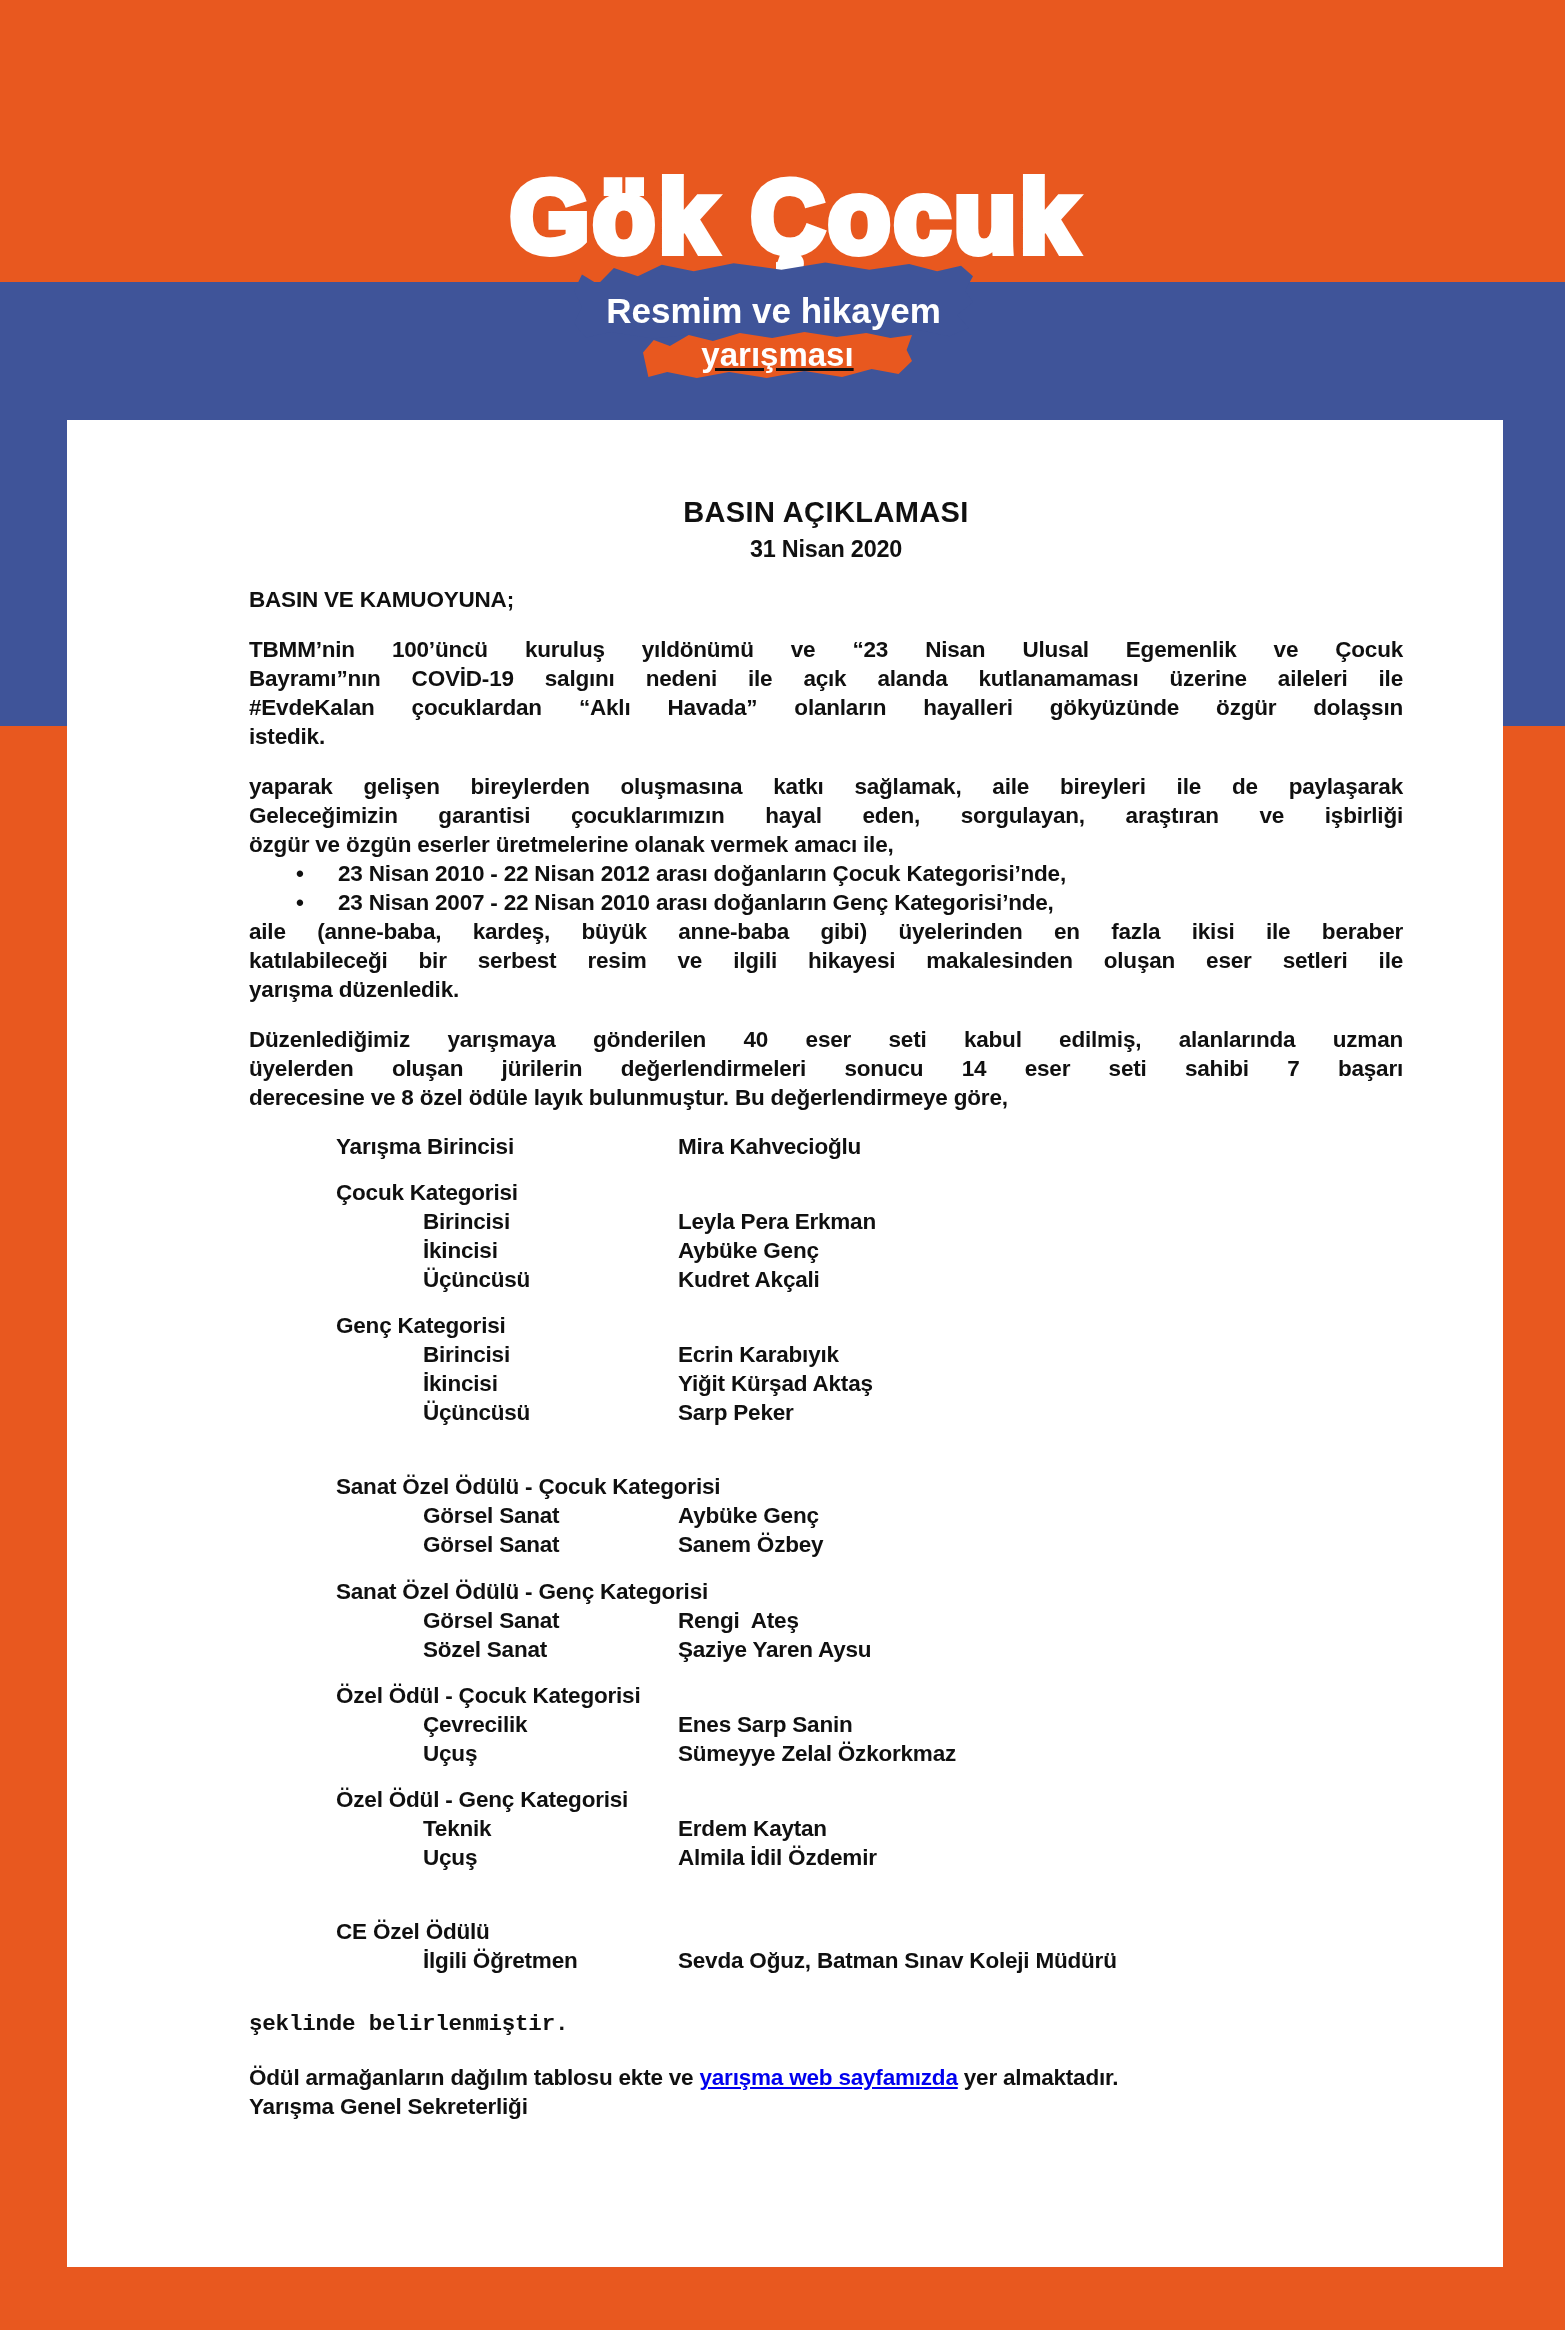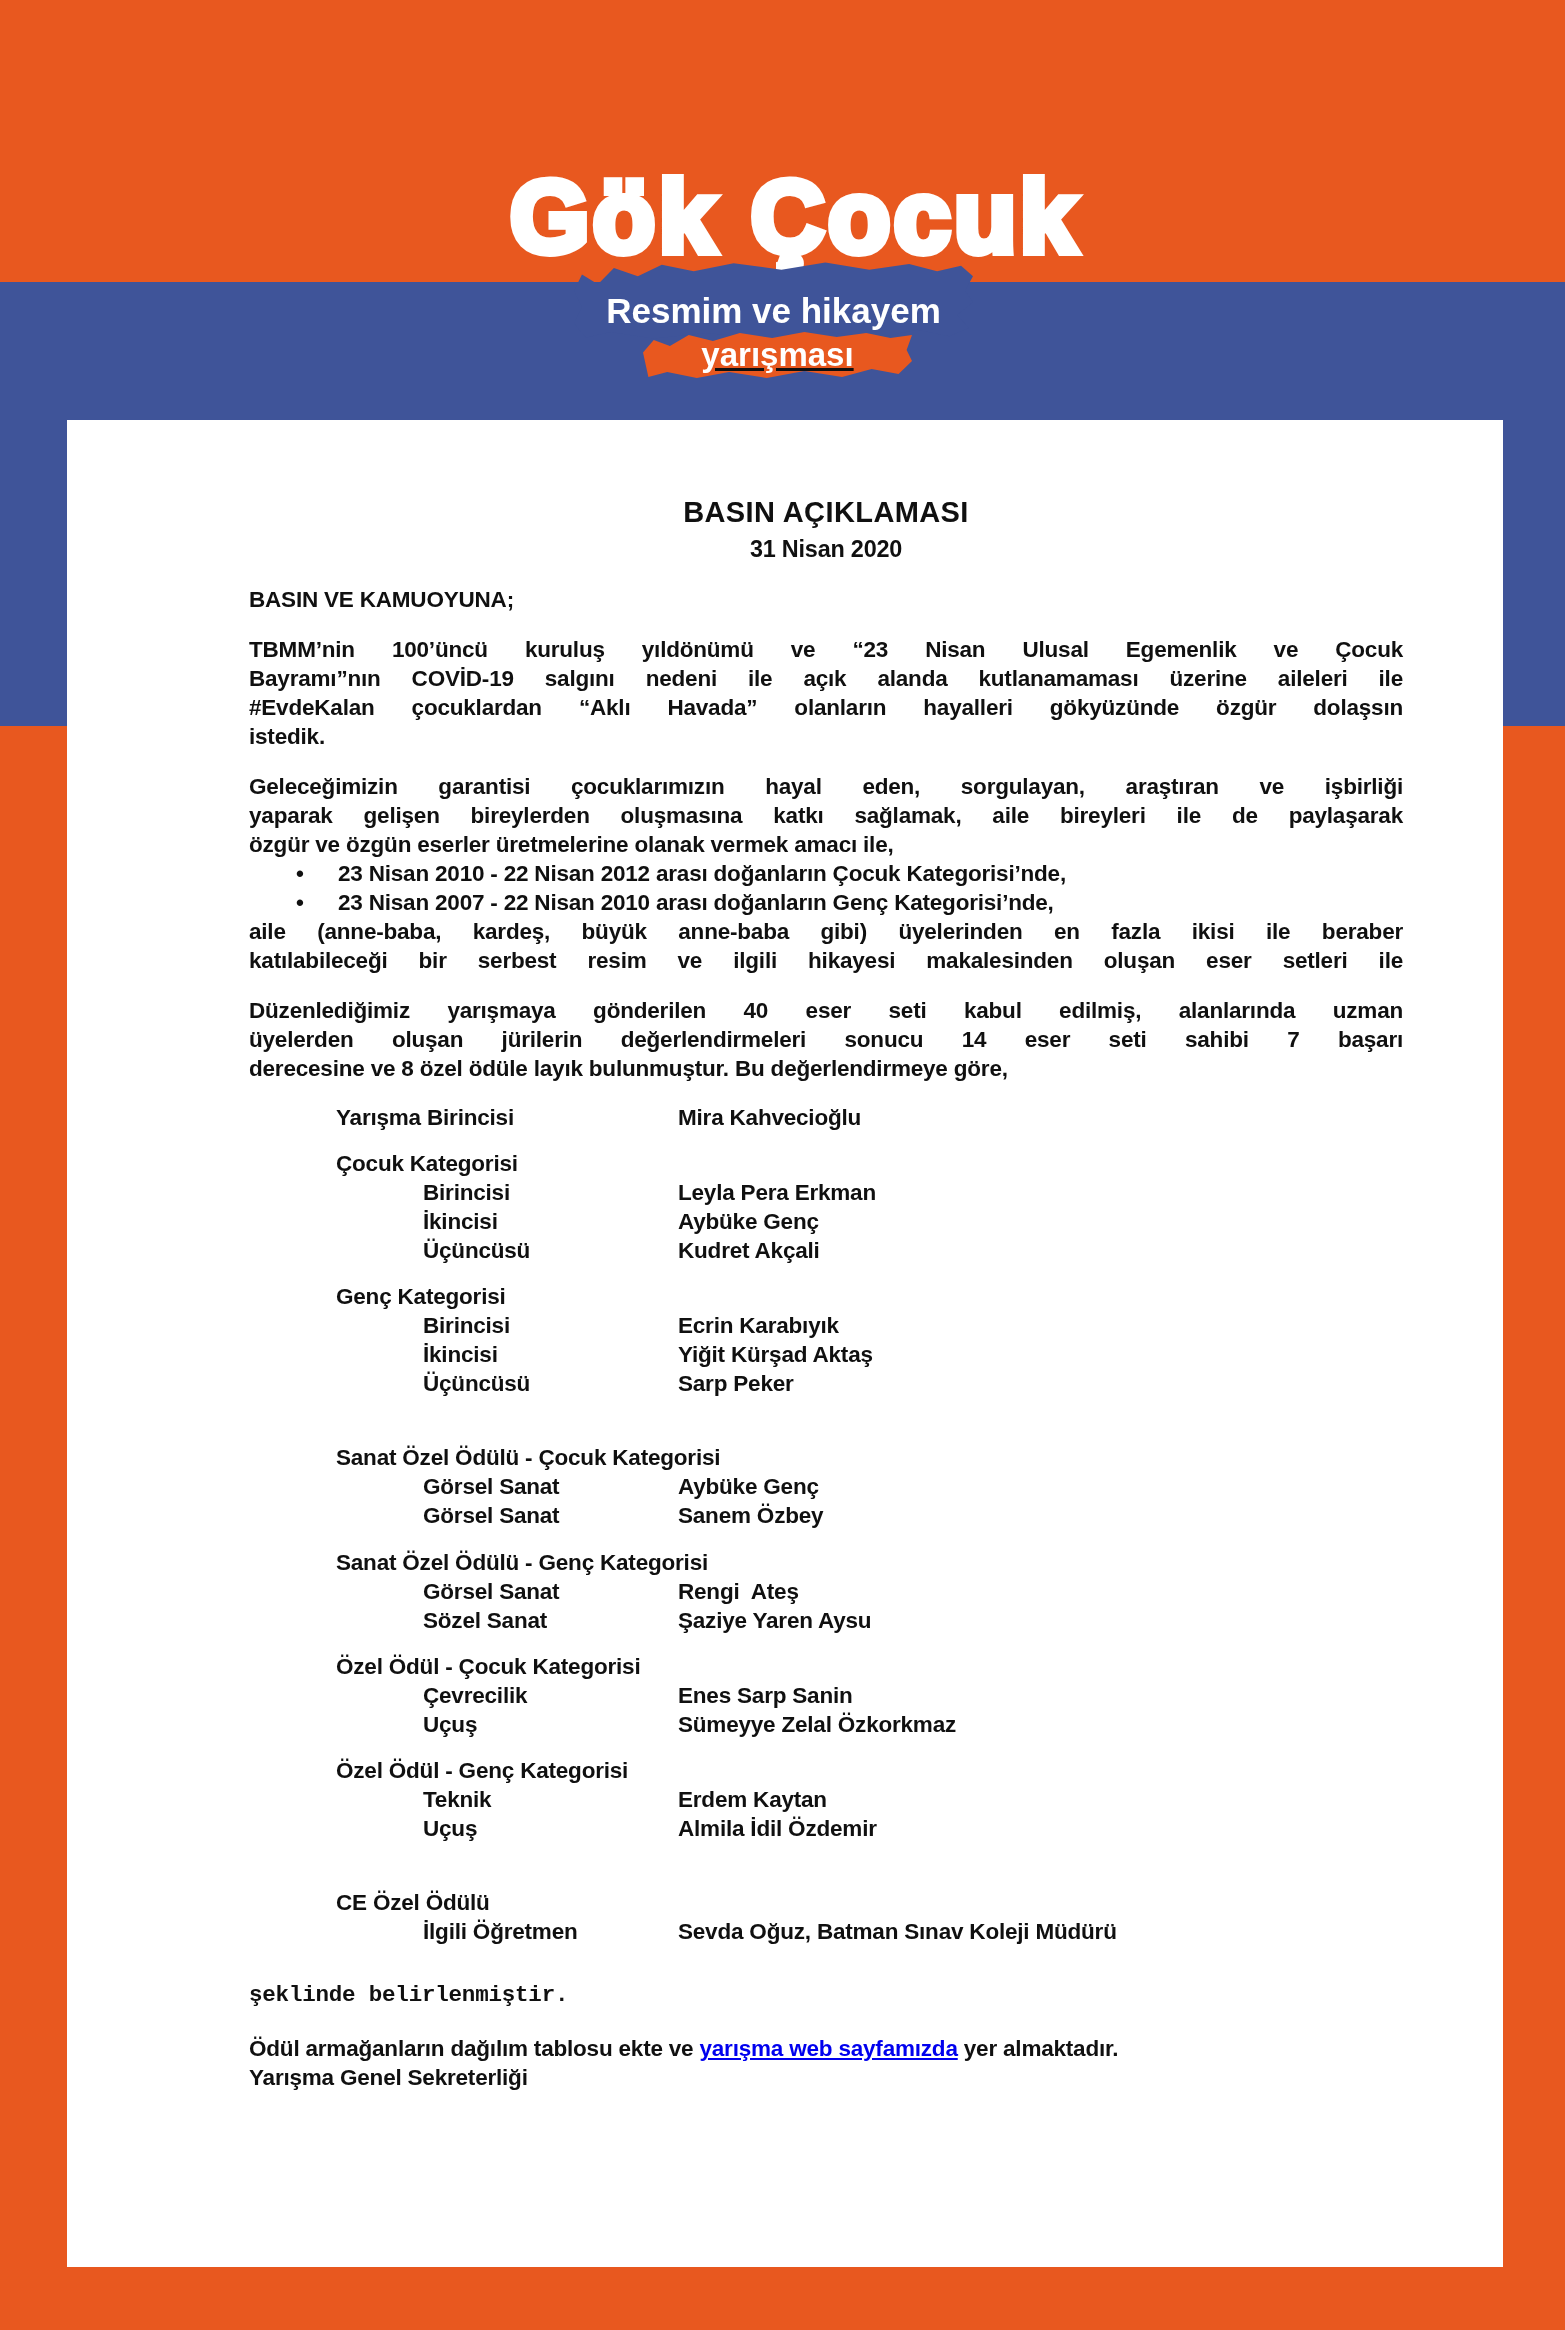--- a/index.html
+++ b/index.html
@@ -93,31 +93,32 @@
     <div class="salutation">BASIN VE KAMUOYUNA;</div>
 
     <div class="para">
       <div class="jl">TBMM’nin 100’üncü kuruluş yıldönümü ve “23 Nisan Ulusal Egemenlik ve Çocuk</div>
       <div class="jl">Bayramı”nın COVİD-19 salgını nedeni ile açık alanda kutlanamaması üzerine aileleri ile</div>
       <div class="jl">#EvdeKalan çocuklardan “Aklı Havada” olanların hayalleri gökyüzünde özgür dolaşsın</div>
       <div>istedik.</div>
     </div>
 
     <div class="para">
+      <div class="jl">yaparak gelişen bireylerden oluşmasına katkı sağlamak, aile bireyleri ile de paylaşarak</div>
       <div class="jl">Geleceğimizin garantisi çocuklarımızın hayal eden, sorgulayan, araştıran ve işbirliği</div>
-      <div class="jl">yaparak gelişen bireylerden oluşmasına katkı sağlamak, aile bireyleri ile de paylaşarak</div>
       <div>özgür ve özgün eserler üretmelerine olanak vermek amacı ile,</div>
       <div class="bullet-line">
         <span class="bullet-dot">•</span><span>23 Nisan 2010 - 22 Nisan 2012 arası doğanların Çocuk Kategorisi’nde,</span>
       </div>
       <div class="bullet-line">
         <span class="bullet-dot">•</span><span>23 Nisan 2007 - 22 Nisan 2010 arası doğanların Genç Kategorisi’nde,</span>
       </div>
       <div class="jl">aile (anne-baba, kardeş, büyük anne-baba gibi) üyelerinden en fazla ikisi ile beraber</div>
       <div class="jl">katılabileceği bir serbest resim ve ilgili hikayesi makalesinden oluşan eser setleri ile</div>
+      <div>yarışma düzenledik.</div>
     </div>
 
     <div class="para">
       <div class="jl">Düzenlediğimiz yarışmaya gönderilen 40 eser seti kabul edilmiş, alanlarında uzman</div>
       <div class="jl">üyelerden oluşan jürilerin değerlendirmeleri sonucu 14 eser seti sahibi 7 başarı</div>
       <div>derecesine ve 8 özel ödüle layık bulunmuştur. Bu değerlendirmeye göre,</div>
     </div>
 
     <div class="awards">
 

